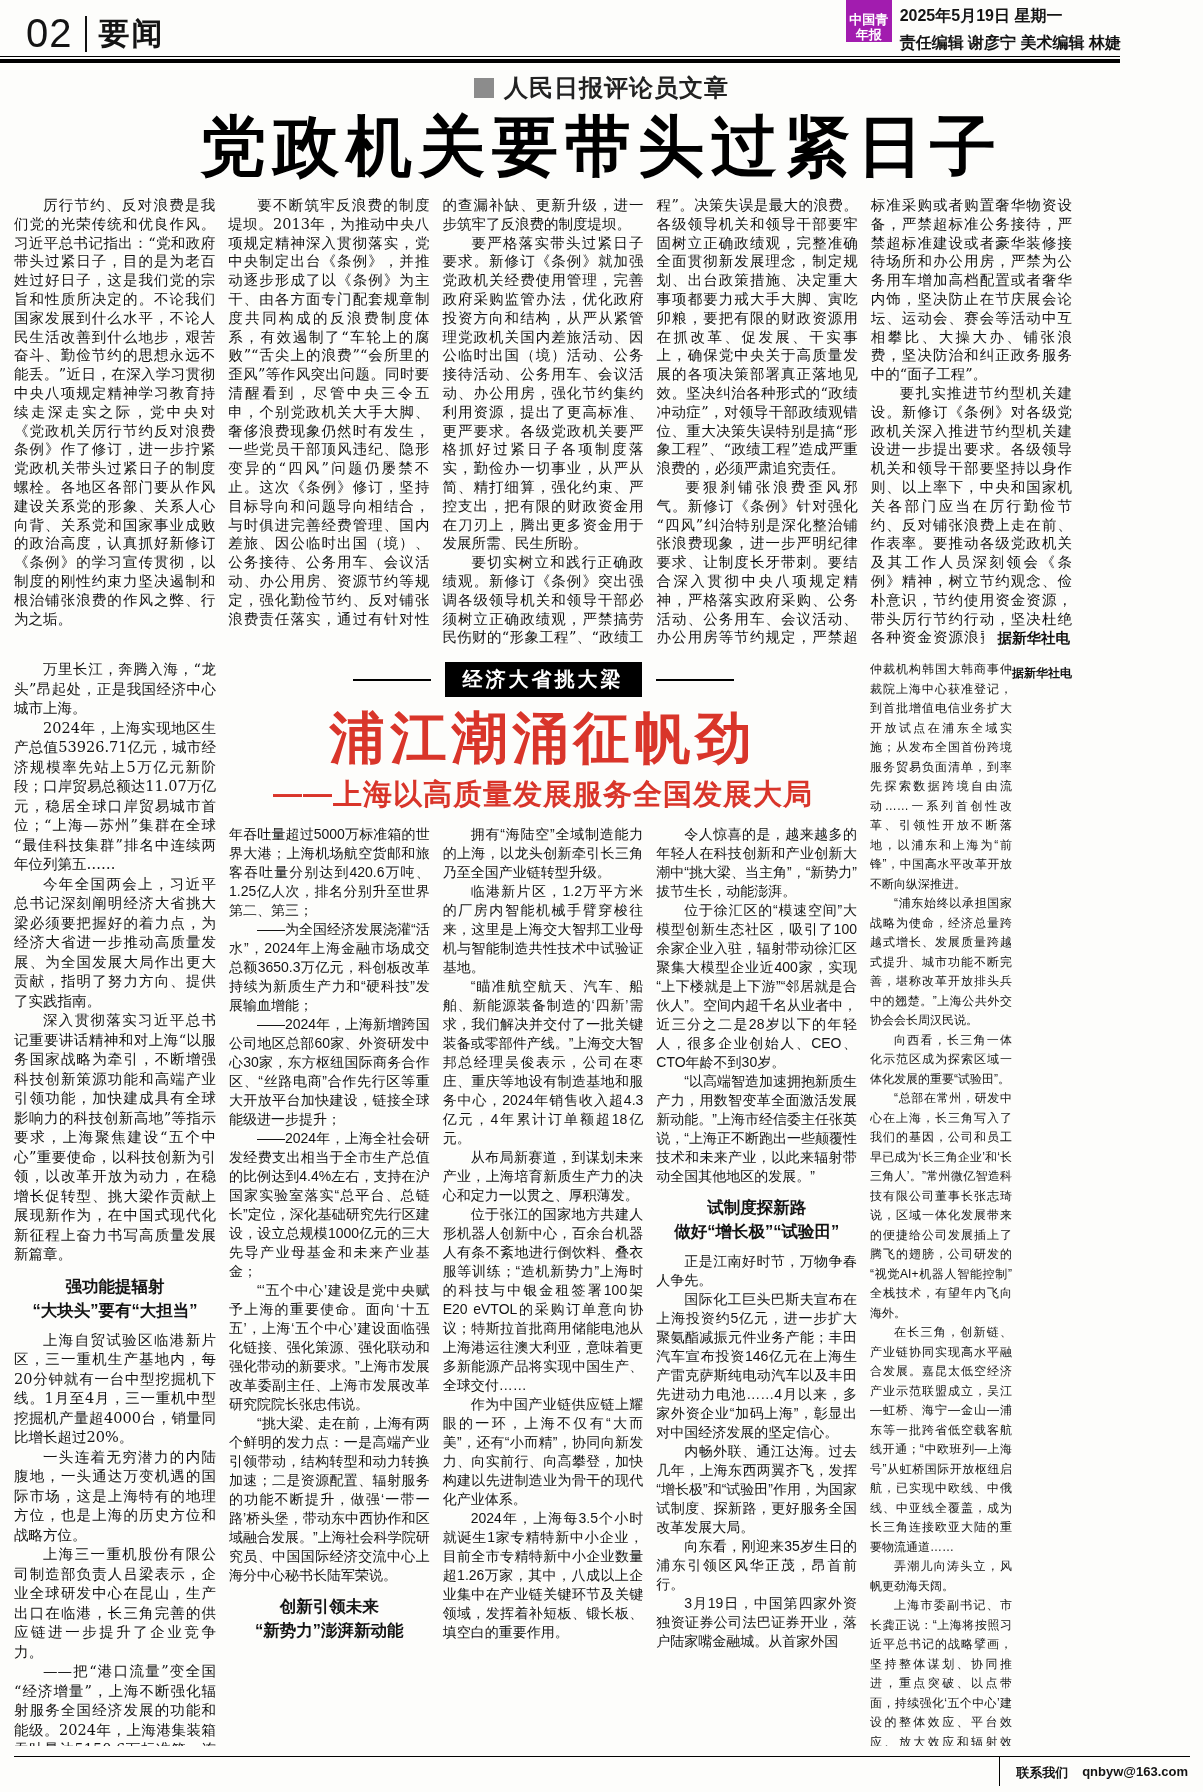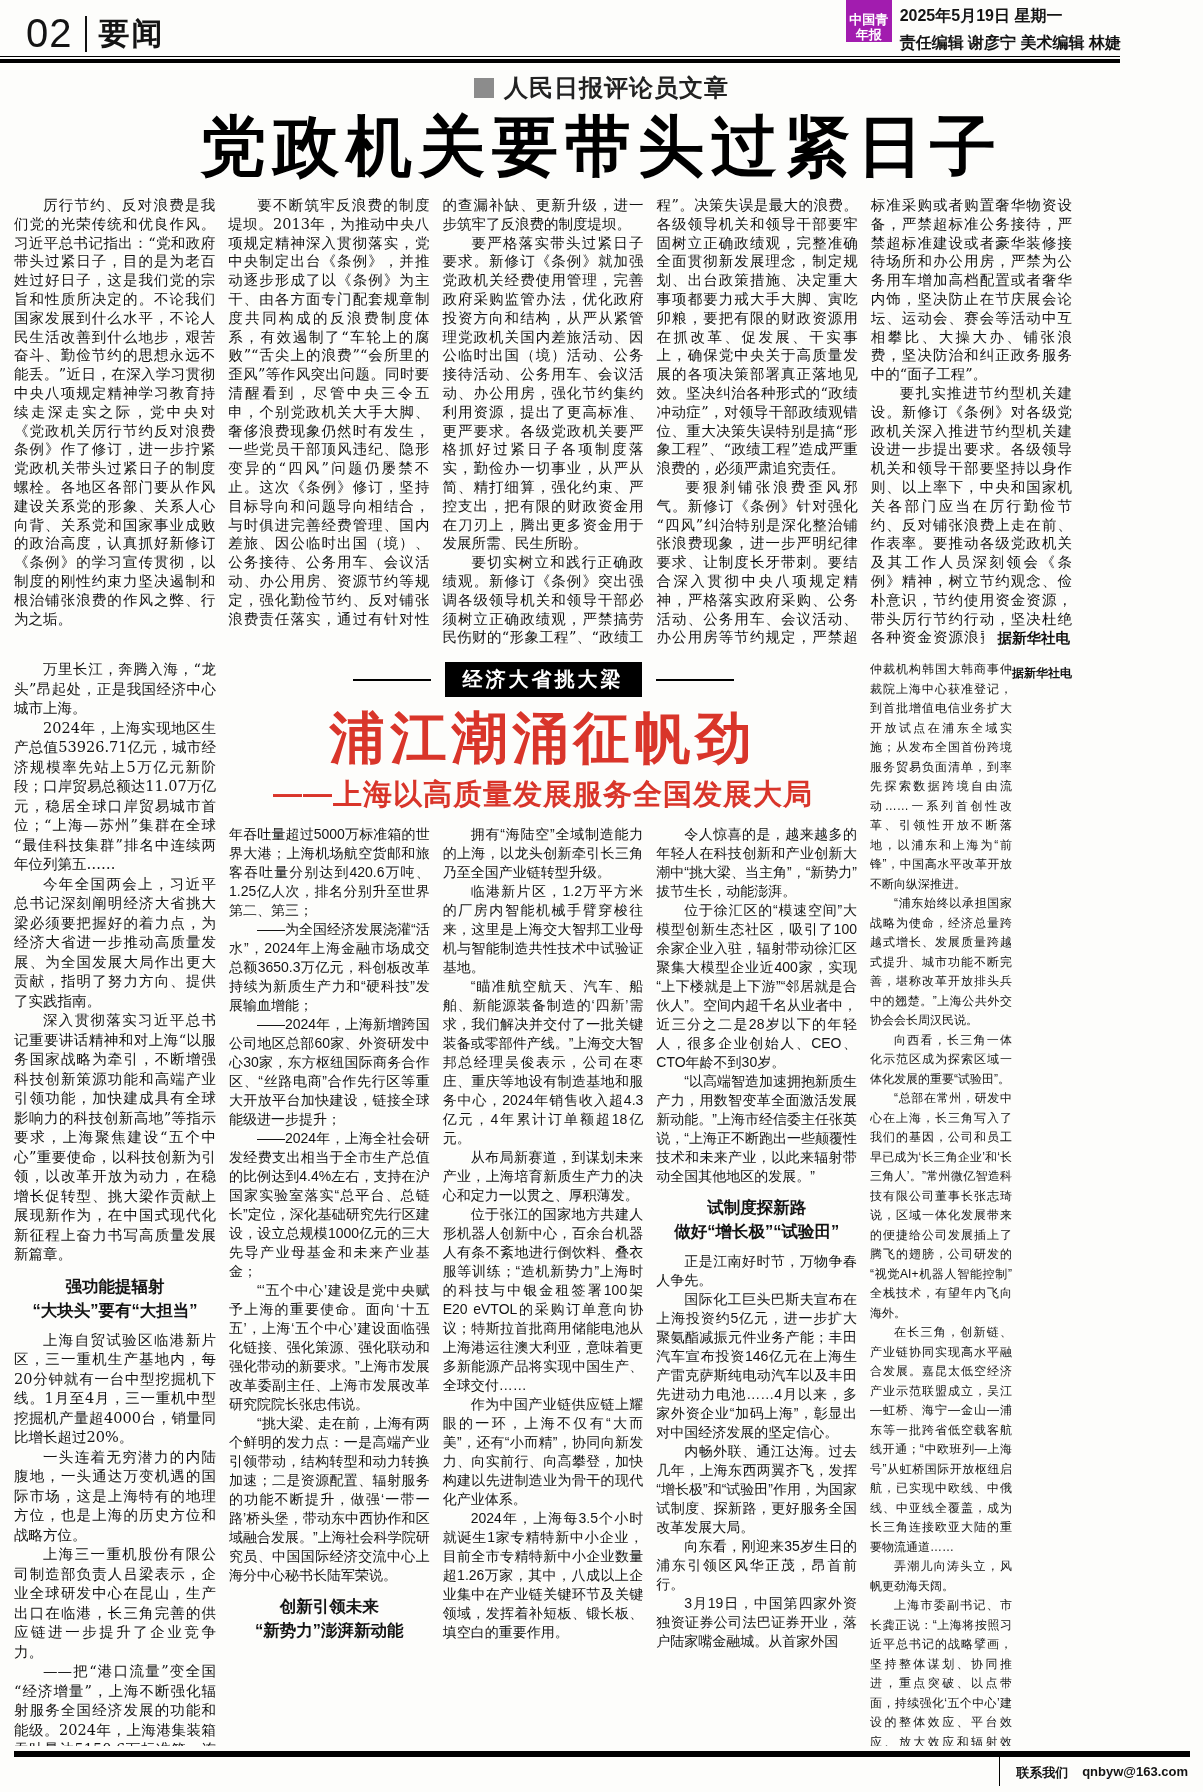--- a/index.html
+++ b/index.html
@@ -57,21 +57,21 @@
   .mid-cols { column-count:3; column-gap:13px; height:912px; overflow:hidden;
     font-size:14px; line-height:19px; text-align:justify; }
   .f-right { display:flex; height:1086px; font-size:12px; line-height:19.5px;
     text-align:justify; }
   .f-right .blocks { flex:1; overflow:hidden; }
   .subhead { font-weight:700; text-align:center; font-size:16.5px; line-height:24px;
     margin:9px 0; break-inside:avoid; font-family:"Liberation Sans", sans-serif; text-indent:0; }
   .f-byline { text-align:right; font-weight:700; padding-top:4px; }
 
   
-  .footer { position:absolute; left:14px; right:13px; bottom:6px; border-top:6px solid #000000;
+  .footer { position:absolute; left:14px; right:13px; bottom:6px; border-top:1px solid #000000;
     display:flex; justify-content:flex-end; }
   .footer-right { border-left:1px solid #000; margin-top:0; padding:7px 2px 4px 16px;
     font-size:13px; font-weight:700; display:flex; gap:14px; }
 </style>
 </head>
 <body>
 
 <div class="page">
 
   <div class="masthead">

